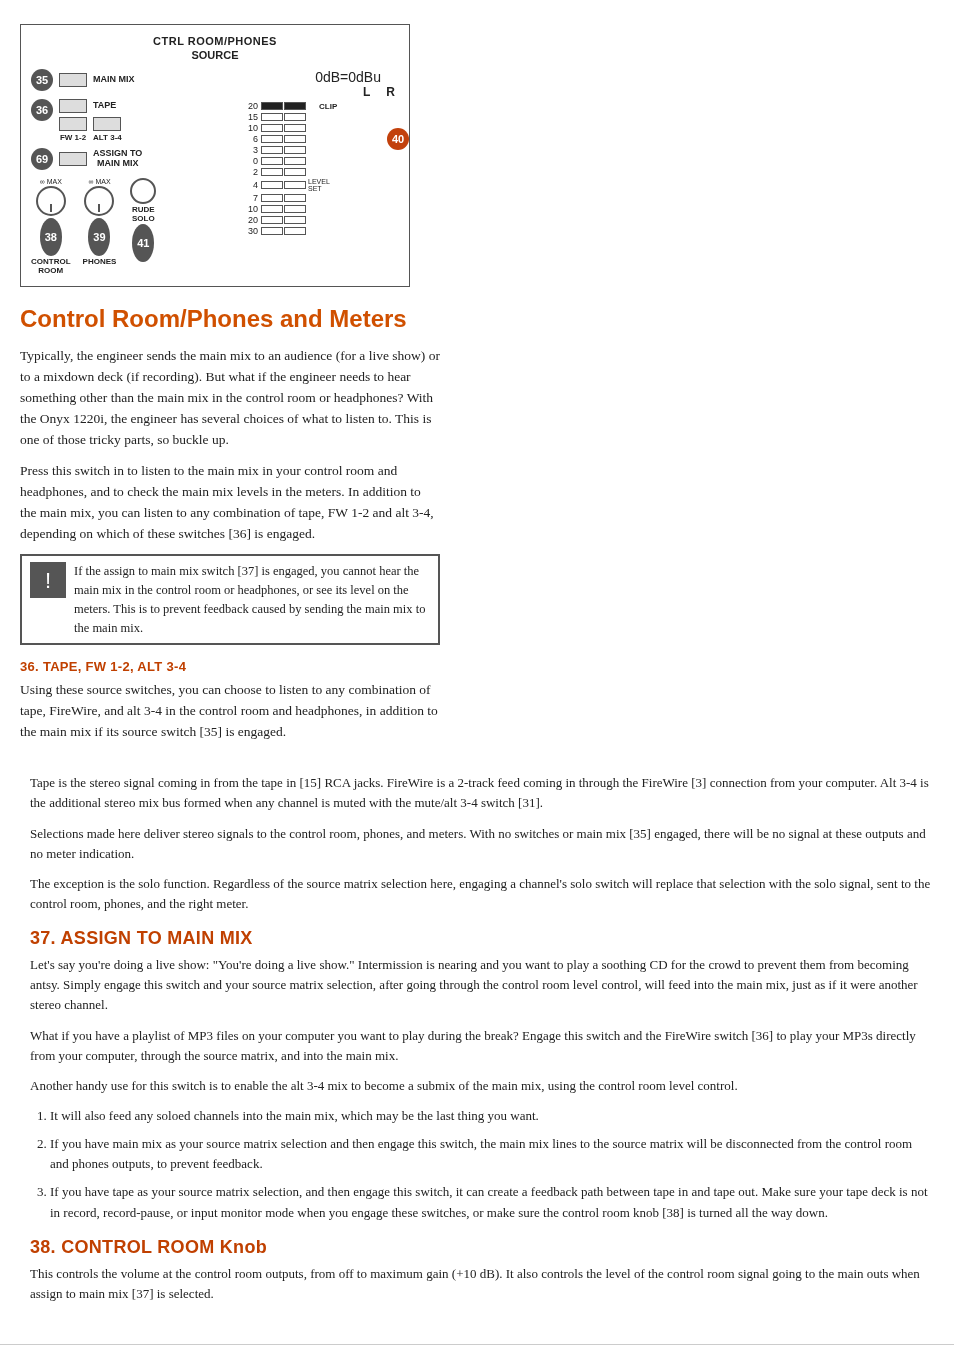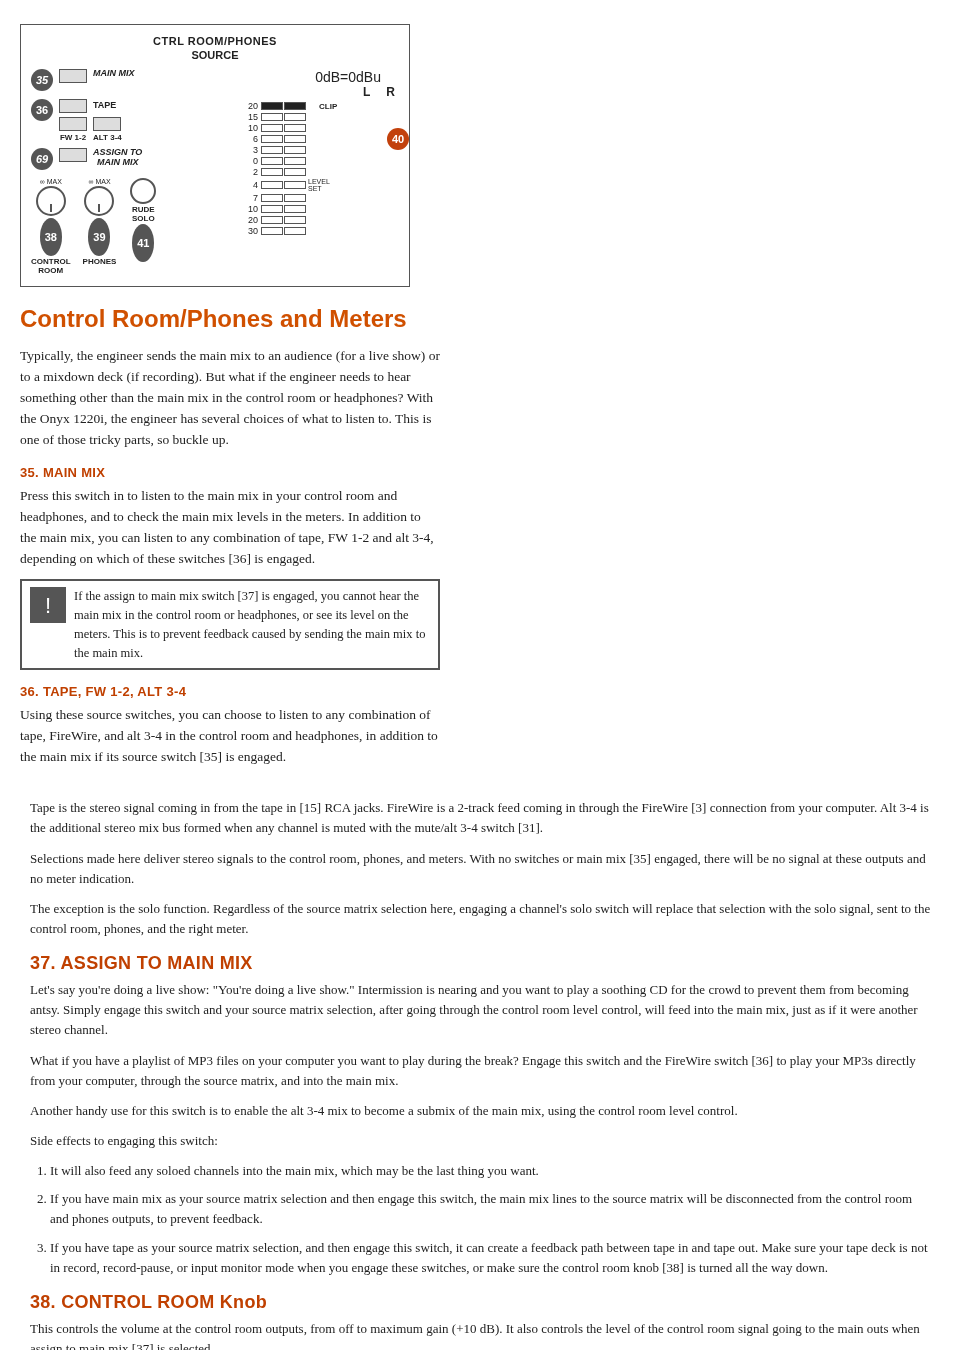--- a/index.html
+++ b/index.html
@@ -94,23 +94,22 @@
       background: #fff;
     }
     .meter-clip {
       background: #222;
     }
 
     
     .switch-block {
       display: flex;
       flex-direction: row;
-      align-items: flex-start;
+      align-items: center;
       margin-bottom: 6px;
-      font-style: italic;
     }
     .switch-num {
       background: #555;
       color: #fff;
       border-radius: 50%;
       width: 22px;
       height: 22px;
       display: flex;
       align-items: center;
       justify-content: center;
@@ -496,21 +495,20 @@
             <div class="meter-bar-r"></div>
           </div>
         </div>
       </div>
     </div>
 
     <div class="section-title-main">Control Room/Phones and Meters</div>
 
     <p class="body-para">Typically, the engineer sends the main mix to an audience (for a live show) or to a mixdown deck (if recording). But what if the engineer needs to hear something other than the main mix in the control room or headphones? With the Onyx 1220i, the engineer has several choices of what to listen to. This is one of those tricky parts, so buckle up.</p>
 
-    <div class="section-heading">35. MAIN MIX</div>
     <p class="body-para">Press this switch in to listen to the main mix in your control room and headphones, and to check the main mix levels in the meters. In addition to the main mix, you can listen to any combination of tape, FW 1-2 and alt 3-4, depending on which of these switches [36] is engaged.</p>
 
     <div class="warning-box">
       <div class="warning-icon">
         
         <svg width="36" height="36" viewBox="0 0 36 36">
           <rect x="0" y="0" width="36" height="36" fill="#555"></rect>
           <text x="18" y="26" text-anchor="middle" font-size="22" fill="#fff" font-family="Arial">!</text>
         </svg>
       </div>
@@ -523,21 +521,20 @@
 
   <div class="right-col">
     <p class="body-para">Tape is the stereo signal coming in from the tape in [15] RCA jacks. FireWire is a 2-track feed coming in through the FireWire [3] connection from your computer. Alt 3-4 is the additional stereo mix bus formed when any channel is muted with the mute/alt 3-4 switch [31].</p>
     <p class="body-para">Selections made here deliver stereo signals to the control room, phones, and meters. With no switches or main mix [35] engaged, there will be no signal at these outputs and no meter indication.</p>
     <p class="body-para">The exception is the solo function. Regardless of the source matrix selection here, engaging a channel's solo switch will replace that selection with the solo signal, sent to the control room, phones, and the right meter.</p>
 
     <div class="section-heading">37. ASSIGN TO MAIN MIX</div>
     <p class="body-para">Let's say you're doing a live show: "You're doing a live show." Intermission is nearing and you want to play a soothing CD for the crowd to prevent them from becoming antsy. Simply engage this switch and your source matrix selection, after going through the control room level control, will feed into the main mix, just as if it were another stereo channel.</p>
     <p class="body-para">What if you have a playlist of MP3 files on your computer you want to play during the break? Engage this switch and the FireWire switch [36] to play your MP3s directly from your computer, through the source matrix, and into the main mix.</p>
     <p class="body-para">Another handy use for this switch is to enable the alt 3-4 mix to become a submix of the main mix, using the control room level control.</p>
-    <p class="body-para">Side effects to engaging this switch:</p>
 
     <ol class="numbered-list">
       <li>It will also feed any soloed channels into the main mix, which may be the last thing you want.</li>
       <li>If you have main mix as your source matrix selection and then engage this switch, the main mix lines to the source matrix will be disconnected from the control room and phones outputs, to prevent feedback.</li>
       <li>If you have tape as your source matrix selection, and then engage this switch, it can create a feedback path between tape in and tape out. Make sure your tape deck is not in record, record-pause, or input monitor mode when you engage these switches, or make sure the control room knob [38] is turned all the way down.</li>
     </ol>
 
     <div class="section-heading">38. CONTROL ROOM Knob</div>
     <p class="body-para">This controls the volume at the control room outputs, from off to maximum gain (+10 dB). It also controls the level of the control room signal going to the main outs when assign to main mix [37] is selected.</p>
   </div>

